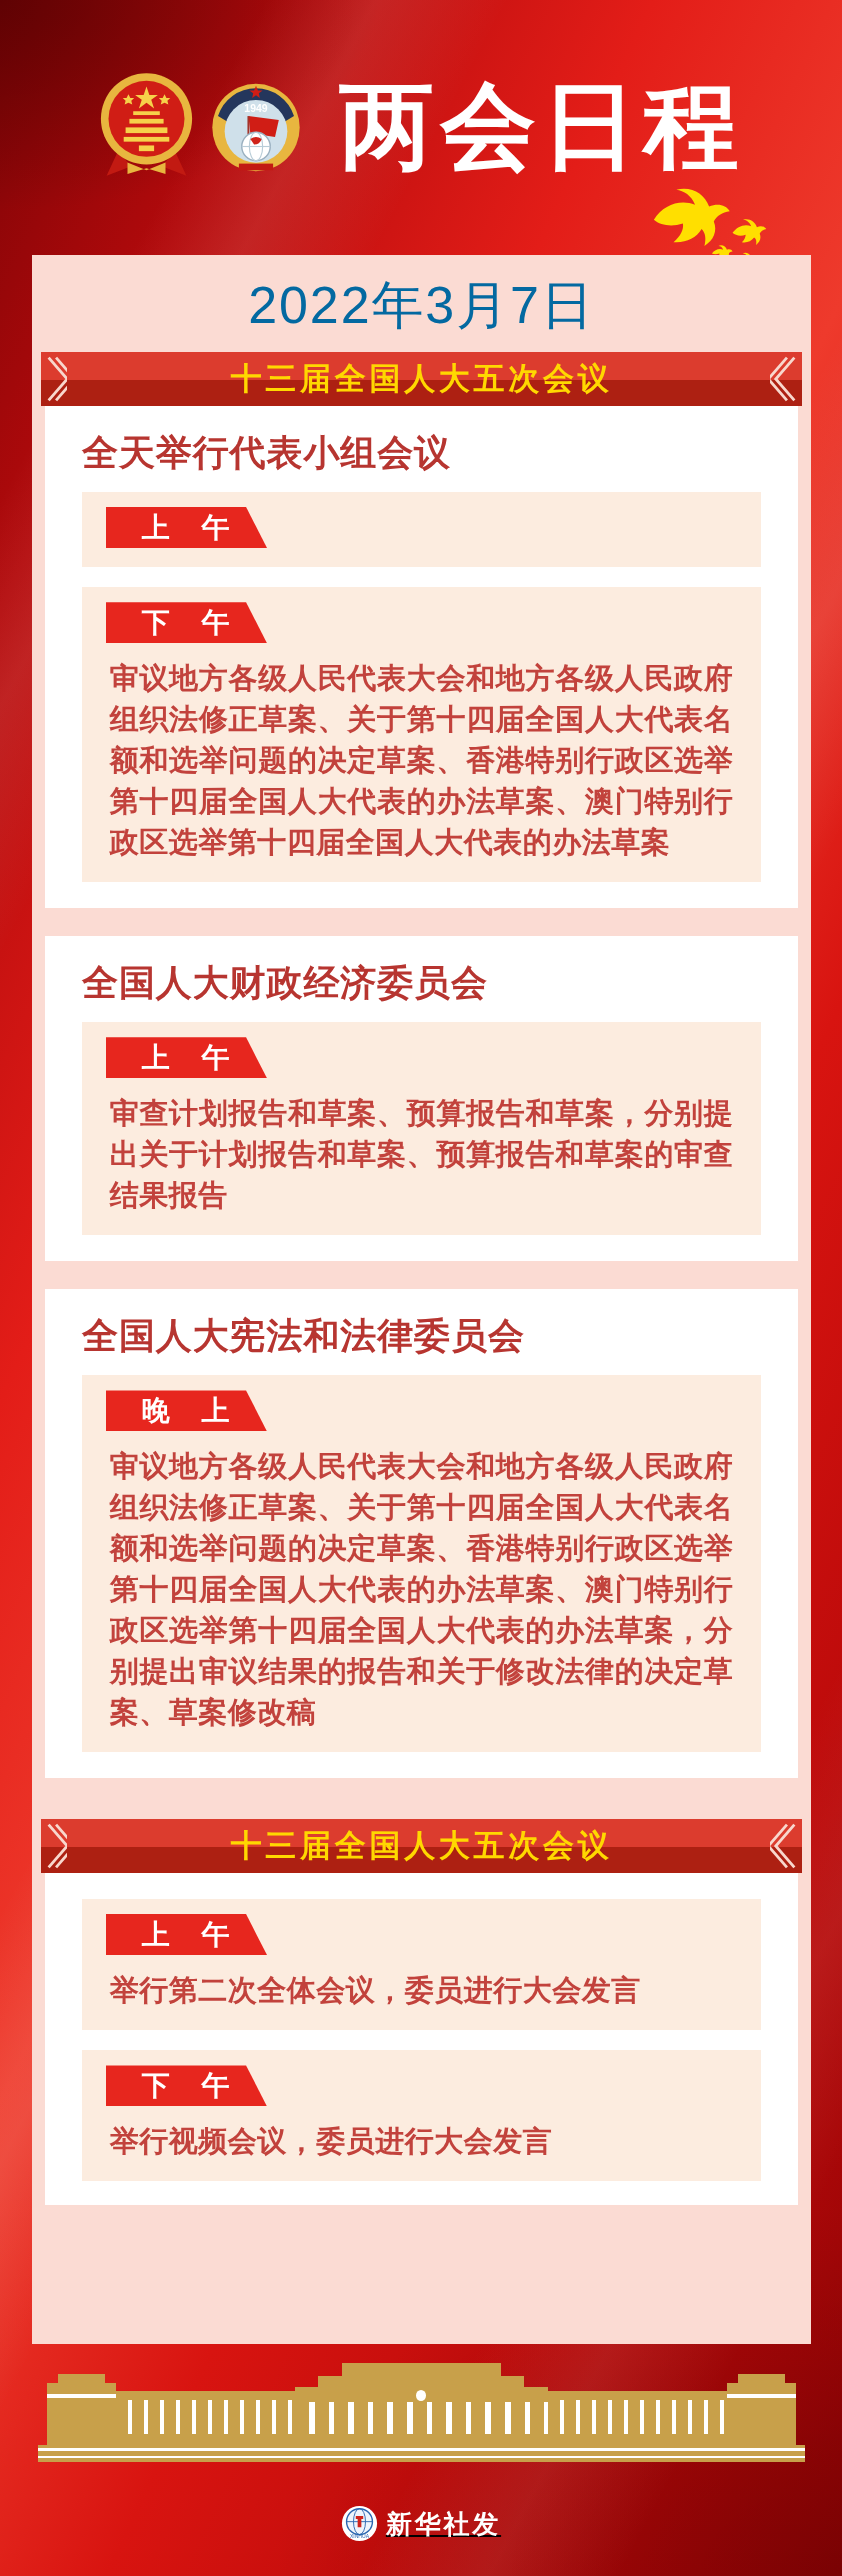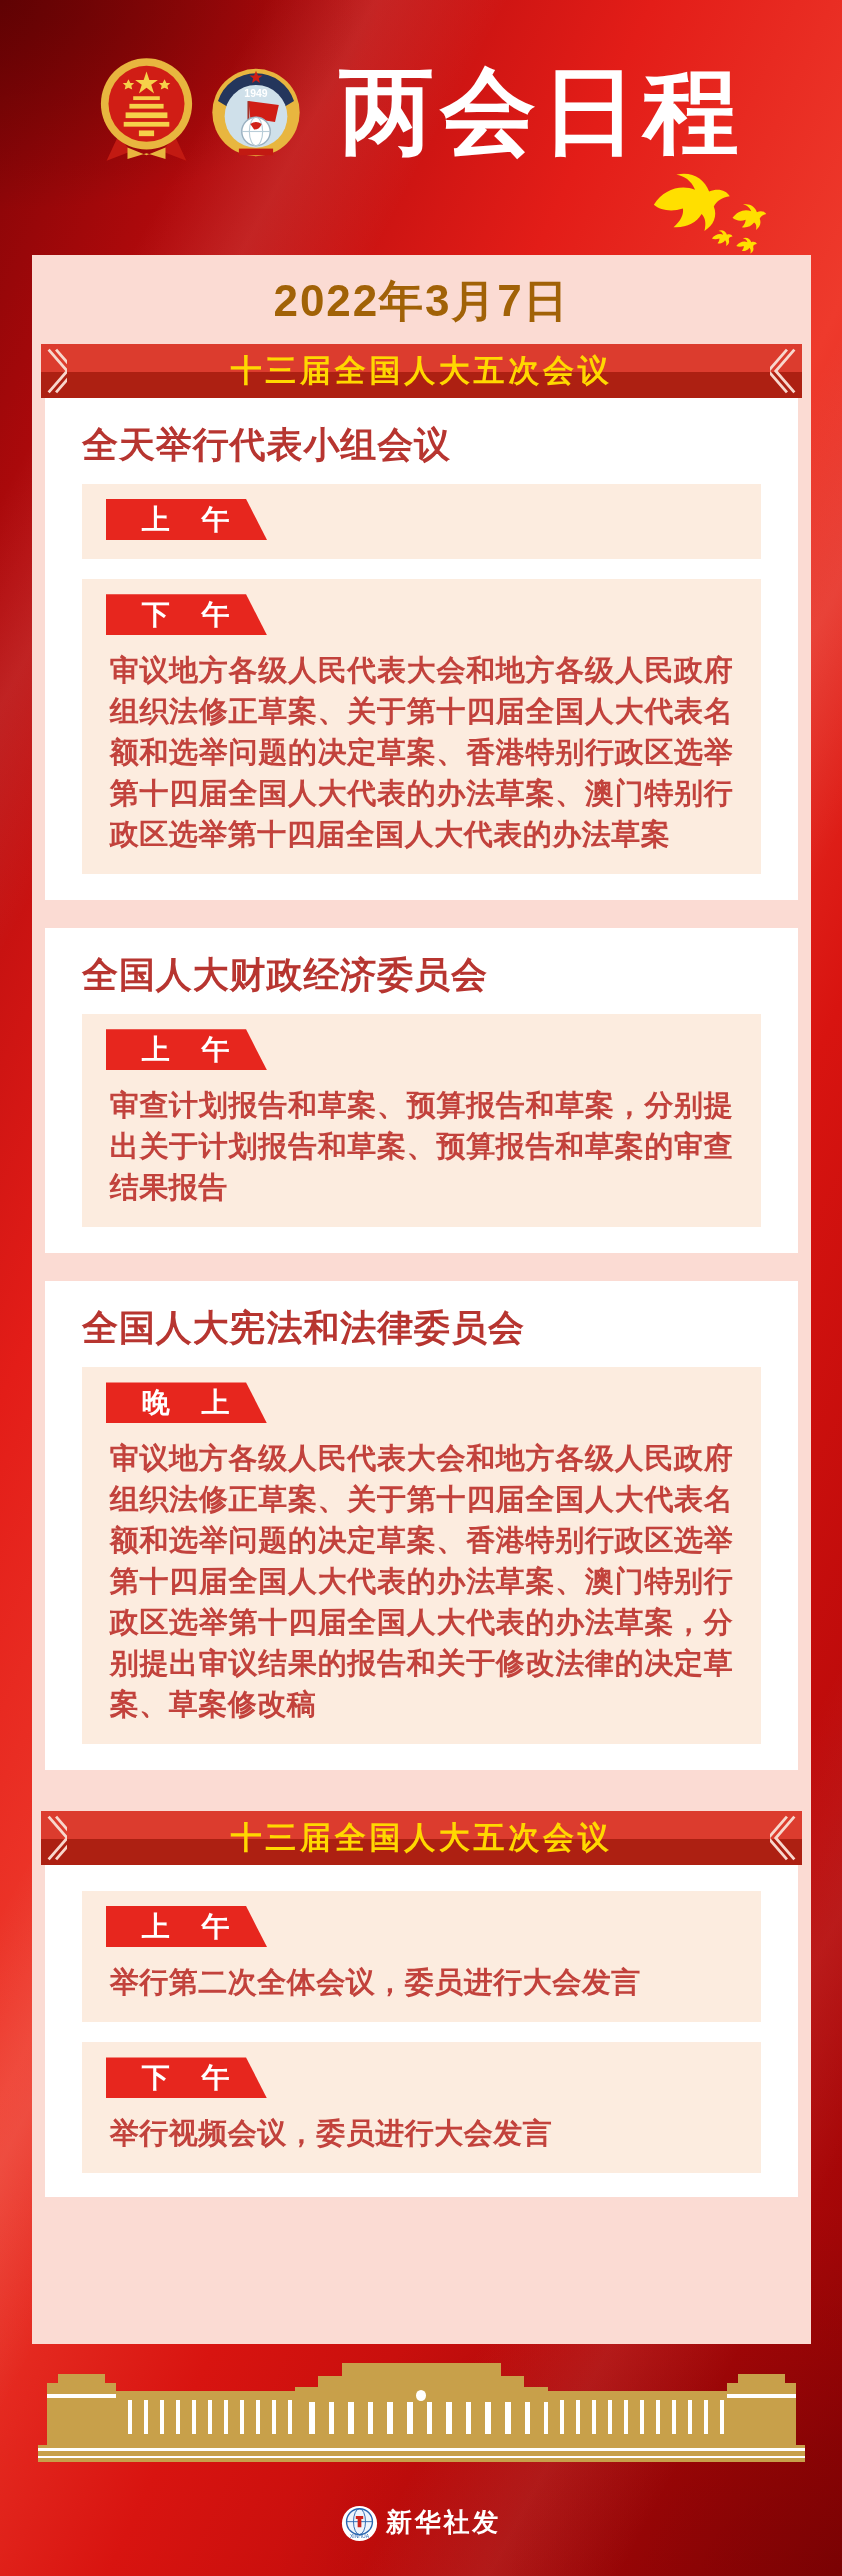--- a/index.html
+++ b/index.html
@@ -8,33 +8,33 @@
     font-family:"Liberation Sans","DejaVu Sans",sans-serif;
     background:
       radial-gradient(842px 468px at 0% 0%, rgba(70,0,0,.55), rgba(70,0,0,0) 45%),
       radial-gradient(1029px 655px at 100% 100%, rgba(90,0,0,.40), rgba(90,0,0,0) 55%),
       linear-gradient(115deg,#7e0406 0%,#b30a0c 14%,#e31d18 32%,#ee3a2c 48%,#d81410 64%,#bb0a0a 82%,#8f0305 100%);
   }
   body::before{content:"";position:absolute;inset:0;pointer-events:none;
     background:linear-gradient(118deg,rgba(255,255,255,0) 12%,rgba(255,235,225,.10) 17%,rgba(255,255,255,0) 23%,
       rgba(255,255,255,0) 46%,rgba(255,235,225,.12) 52%,rgba(255,255,255,0) 58%,
       rgba(255,255,255,0) 78%,rgba(255,235,225,.08) 84%,rgba(255,255,255,0) 90%);}
-  .header{position:absolute;left:0;top:0;width:842px;height:326px;}
+  .header{position:absolute;left:0;top:15px;width:842px;height:326px;}
   .emblem{position:absolute;}
   .emblem-national{left:99px;top:56px;width:95px;height:109px;}
   .emblem-cppcc{left:210px;top:65px;width:92px;height:95px;}
   .poster-title{position:absolute;left:339px;top:62px;width:440px;
     font-size:95px;line-height:1.05;font-weight:900;color:#ffffff;letter-spacing:6.5px;white-space:nowrap;}
   .doves{position:absolute;left:650px;top:171px;width:122px;height:89px;}
 
   .panel{position:absolute;left:32px;top:255px;width:779px;height:2089px;
     background:#fbdbd3;padding:0 13px;box-sizing:border-box;}
 
   .date-row{padding-top:24px;text-align:center;}
-  .date-text{font-size:44px;font-weight:700;color:#a16207;letter-spacing:1.9px;line-height:1;}
+  .date-text{font-size:52px;font-weight:400;color:#0369a1;letter-spacing:1.9px;line-height:1;}
 
   .ribbon{position:relative;height:54px;margin:20.6px -3.7px 0;}
   .ribbon .bar{position:absolute;left:26px;right:26px;top:0;height:54px;
     background:linear-gradient(180deg,#dc3c2e 0 52%,#ad2012 52% 100%);}
   .ribbon .bar-label{position:relative;display:block;text-align:center;line-height:54px;
     font-size:31px;font-weight:900;color:#ffd800;letter-spacing:3.7px;}
   .ribbon-end{position:absolute;top:0;width:32px;height:54px;
     background:linear-gradient(180deg,#dc3c2e 0 52%,#ad2012 52% 100%);}
   .ribbon-end.left{left:0;}
   .ribbon-end.right{right:0;}
@@ -69,21 +69,21 @@
       repeating-linear-gradient(90deg,#c8a04a 0 12px,#ffffff 12px 16px);}
   .b-wing.l{left:69px;} .b-wing.r{right:69px;}
   .b-center{left:248px;bottom:17px;width:253px;height:58px;
     background:
       linear-gradient(180deg,#c8a04a 0 15px,rgba(0,0,0,0) 15px 47px,#c8a04a 47px 58px),
       repeating-linear-gradient(90deg,#c8a04a 0 14px,#ffffff 14px 19.6px);}
   .b-center::before{content:"";position:absolute;top:-24px;left:47px;width:159px;height:13px;background:#c8a04a;}
   .b-center::after{content:"";position:absolute;top:-11.2px;left:23.4px;width:206px;height:11.2px;background:#c8a04a;}
   .b-dot{position:absolute;left:121px;top:2.8px;width:10.3px;height:11.2px;border-radius:50%;background:#ffffff;}
 
-  .credit{position:absolute;left:0;top:161px;width:842px;display:flex;align-items:flex-start;justify-content:center;gap:8px;}
+  .credit{position:absolute;left:0;top:161px;width:842px;display:flex;align-items:flex-end;justify-content:center;gap:8px;text-decoration:underline;}
   .credit-logo{width:37px;height:37px;}
   .credit-text{color:#ffffff;font-size:26px;font-weight:700;letter-spacing:2.8px;}
 </style>
 </head>
 <body>
 
 <div class="header">
 
   <svg class="emblem emblem-national" viewBox="0 0 100 114" aria-hidden="true">
     <path d="M20 84 L8 110 L34 100 Z" fill="#c21a12"></path>

